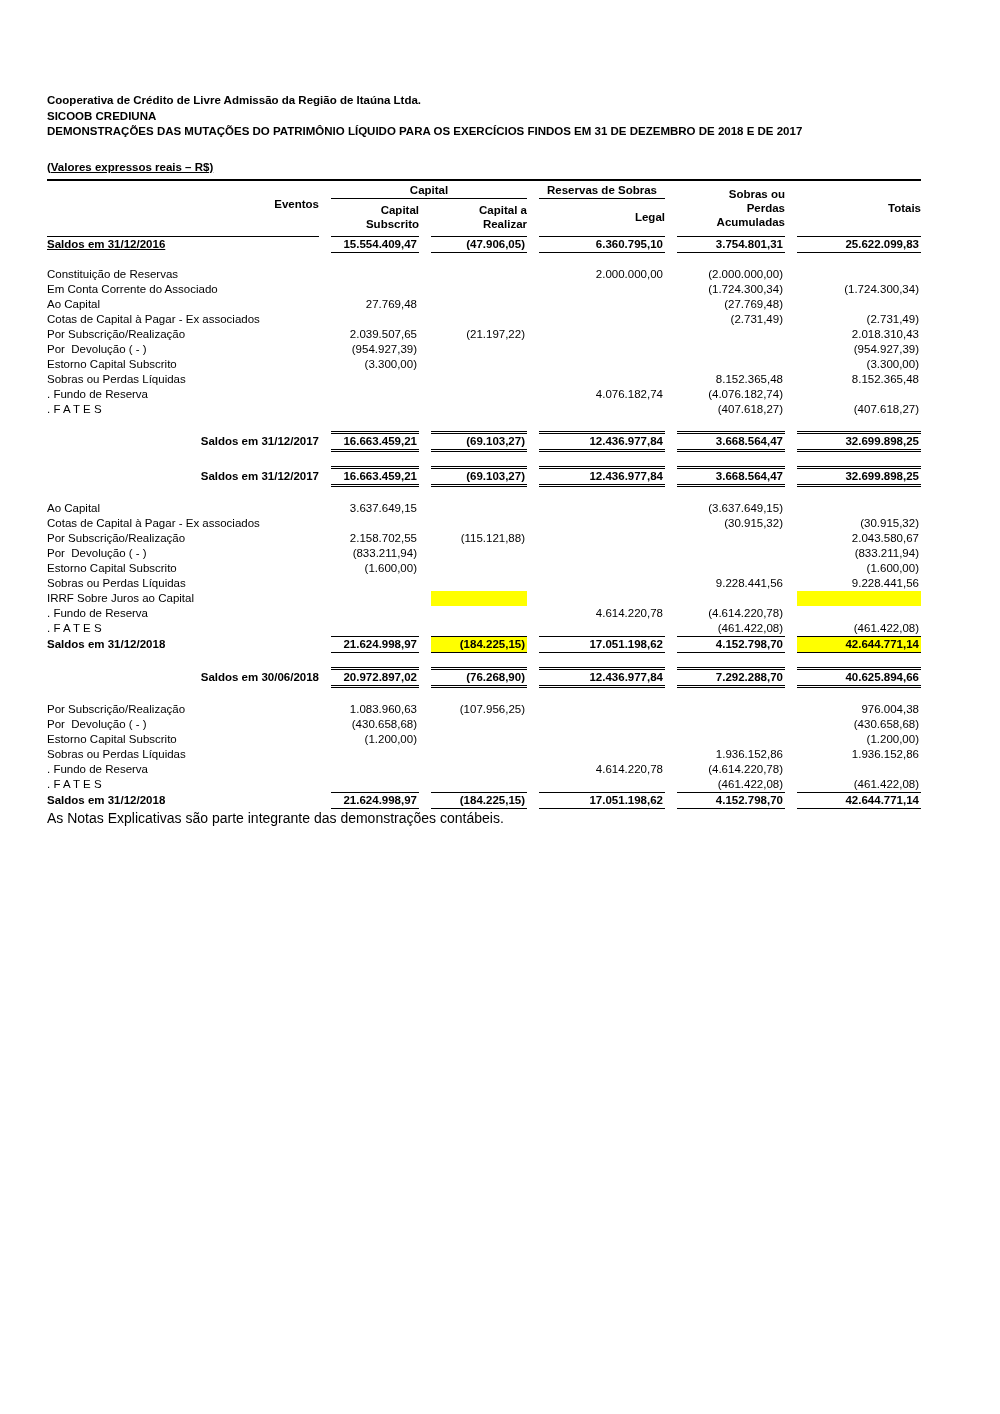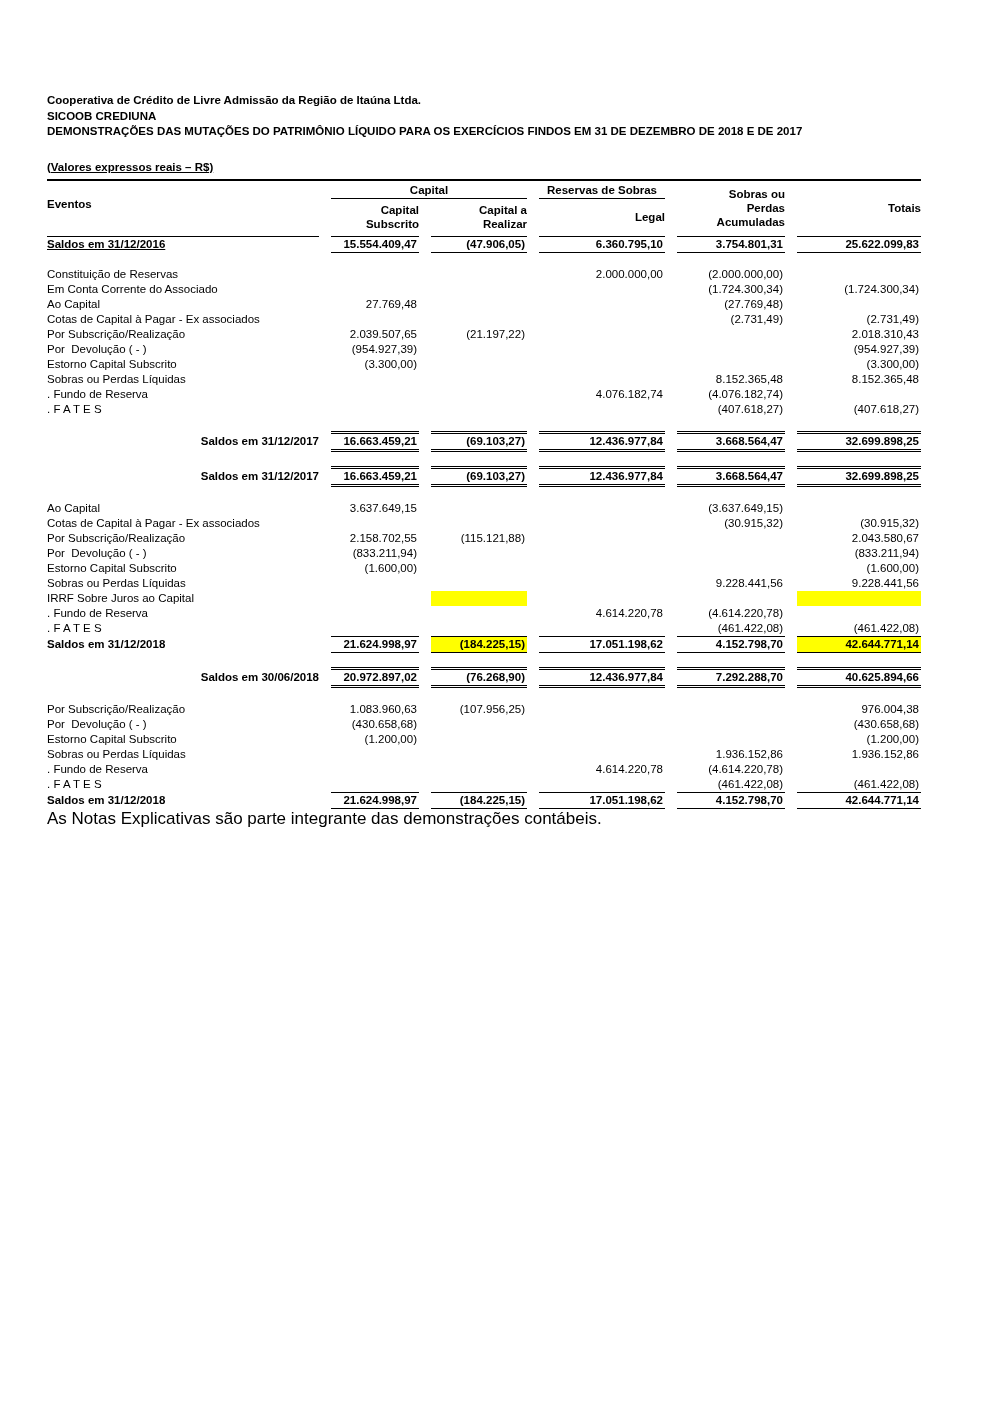--- a/index.html
+++ b/index.html
@@ -12,33 +12,33 @@
   .doc-header .h-line{font-weight:bold;font-size:11.5px;line-height:15.5px;white-space:pre;}
   .doc-header .underline{text-decoration:underline;margin-top:20px;}
   .rule-top{width:874px;border-top:2px solid #000;margin-top:4px;}
   table{border-collapse:collapse;table-layout:fixed;width:874px;}
   td{padding:0;vertical-align:bottom;}
   .c-num{padding-left:12px;}
   .ghdr{font-weight:bold;font-size:11.5px;line-height:14px;text-align:center;
         border-bottom:1.5px solid #000;padding:2px 0 1px;}
   .hdr{font-weight:bold;font-size:11.5px;line-height:14px;text-align:right;
        white-space:pre-line;padding:4px 0 5px;}
-  .hdr.eventos{text-align:left;padding-bottom:14px;}
+  .hdr.eventos{text-align:right;padding-bottom:14px;}
   thead td{vertical-align:middle;}
   .val{font-size:11.5px;line-height:15px;min-height:15px;white-space:pre;}
   .num{text-align:right;padding-right:2px;}
   .bold{font-weight:bold;}
   .rs{border-top:1.5px solid #000;border-bottom:1.5px solid #000;}
   .rd{border-top:3px double #000;border-bottom:3px double #000;}
   .lps{border-top:1.5px solid transparent;border-bottom:1.5px solid transparent;}
   .lpd{border-top:3px double transparent;border-bottom:3px double transparent;text-align:right;}
   .lps.rt-label{border-top-color:#000;text-decoration:underline;}
   .hl{background:var(--hl,#ffff00);}
   td.blank{height:14px;}
-  .footer-note{font-size:17px;line-height:15px;margin-top:2px;}
+  .footer-note{font-size:14px;line-height:15px;margin-top:2px;}
 </style>
 </head>
 <body style="--hl: #ffff00;">
 
 <div class="page">
 
   <div class="doc-header">
     <div class="h-line">Cooperativa de Crédito de Livre Admissão da Região de Itaúna Ltda.</div>
     <div class="h-line">SICOOB CREDIUNA</div>
     <div class="h-line">DEMONSTRAÇÕES DAS MUTAÇÕES DO PATRIMÔNIO LÍQUIDO PARA OS EXERCÍCIOS FINDOS EM 31 DE DEZEMBRO DE 2018 E DE 2017</div>

